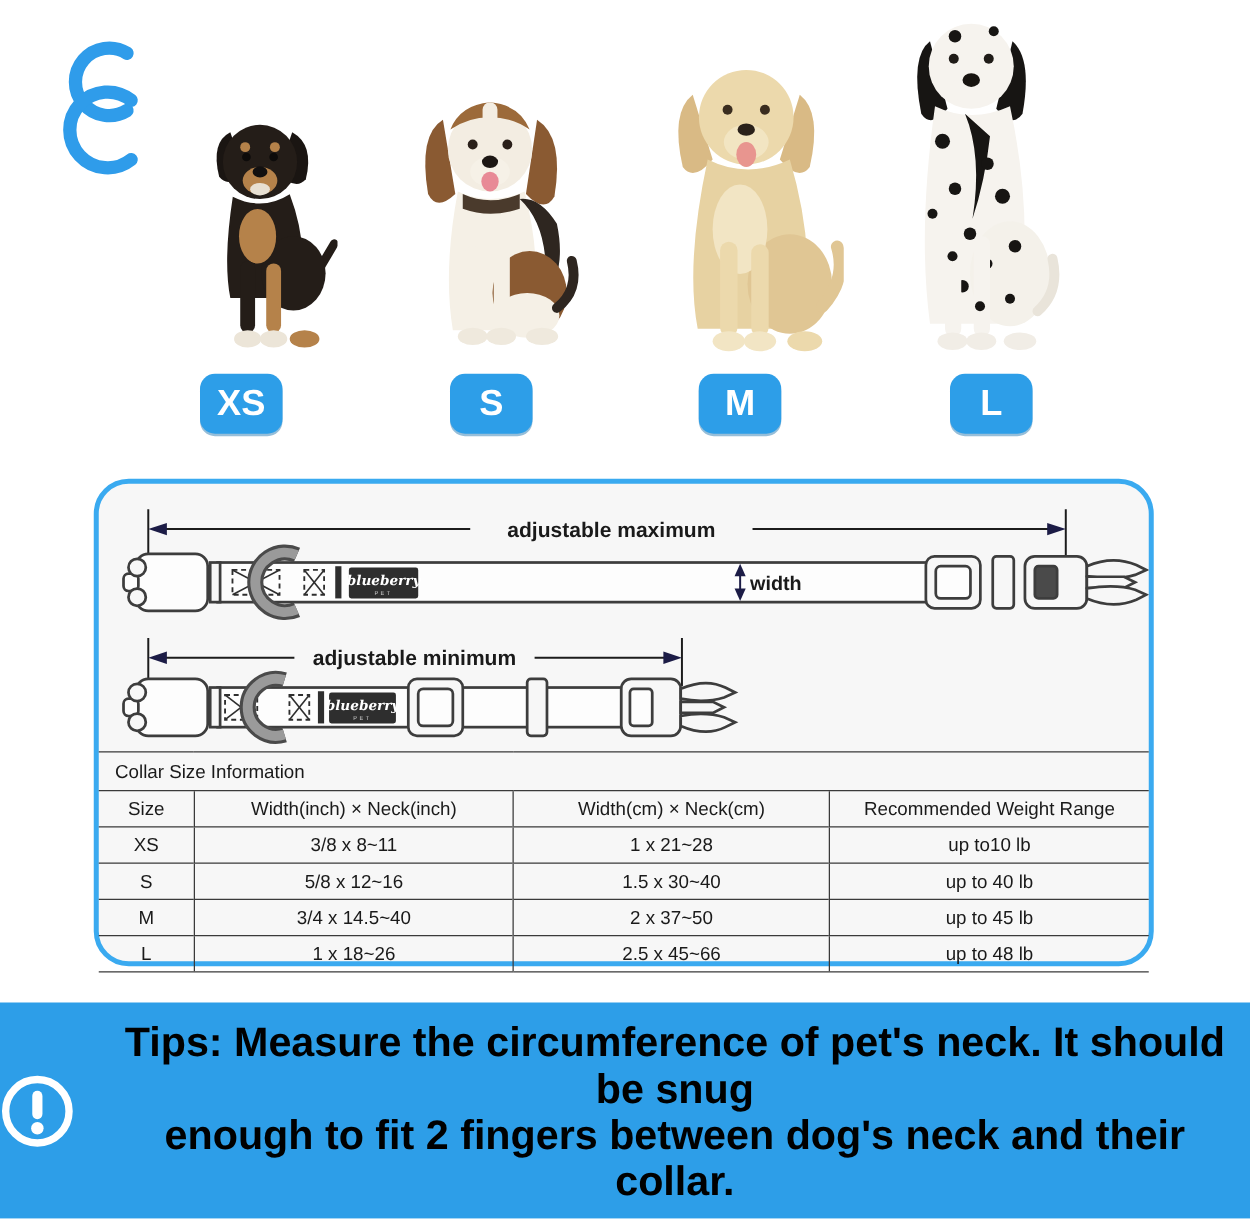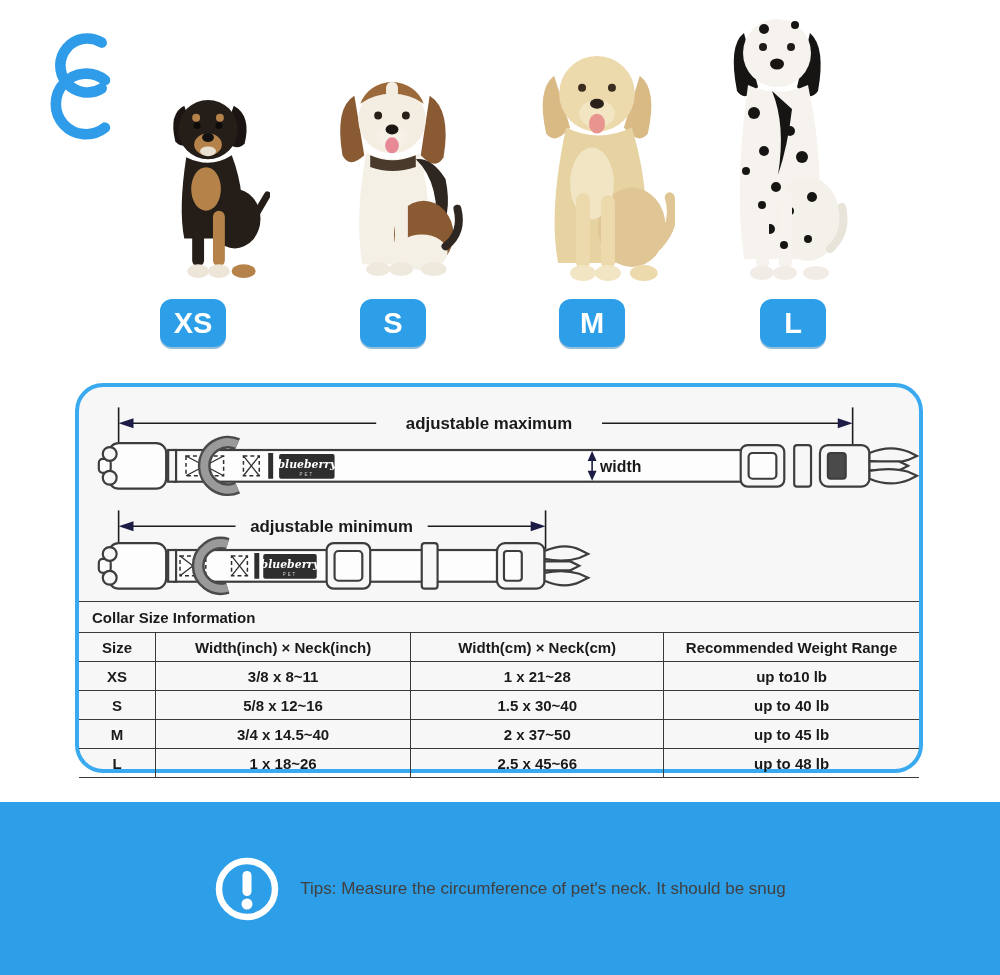--- a/index.html
+++ b/index.html
@@ -17,29 +17,29 @@
          border:4px solid #3AAAF0;border-radius:28px;background:#F7F7F7;}
 
   svg text{font-family:"Liberation Sans",sans-serif;}
   .dim-label{font-size:17px;font-weight:bold;fill:#1a1a1a;}
   .width-label{font-size:16px;font-weight:600;fill:#1a1a1a;}
   .patch-script{font-style:italic;font-weight:bold;font-family:"DejaVu Serif",serif;fill:#ffffff;}
 
   
   .size-table-wrap{position:absolute;left:0;top:214px;right:0;}
   table.size-table{width:100%;border-collapse:collapse;font-size:15px;color:#1a1a1a;table-layout:fixed;}
-  table.size-table td{border-top:1.5px solid #3a3a3a;text-align:center;padding:4px 2px;height:20px;font-weight:bold;}
+  table.size-table td{border-top:1.5px solid #3a3a3a;text-align:center;padding:4px 2px;height:20px;}
   table.size-table tr.title-row td{text-align:left;padding:5px 0 5px 13px;}
   table.size-table tr.grid-row td + td{border-left:1.5px solid #3a3a3a;}
   table.size-table tr.last-row td{border-bottom:1.5px solid #3a3a3a;}
 
   
   .tips-banner{position:absolute;left:0;top:802px;width:1000px;height:173px;background:#2D9EE8;
                display:flex;align-items:center;justify-content:center;}
-  .tips-text{color:#404040;font-weight:normal;font-size:17px;line-height:37px;text-align:center;margin-left:20px;}
+  .tips-text{color:#000000;font-weight:bold;font-size:33px;line-height:37px;text-align:center;margin-left:20px;}
 </style>
 </head>
 <body>
 
 <div class="stage">
 
   <svg class="abs" style="left:28px;top:16px;" width="90" height="126" viewBox="0 0 110 145">
     <path d="M90,28 A33,33 0 1 0 90,84" fill="none" stroke="#2F9CEA" stroke-width="13" stroke-linecap="round"></path>
     <path d="M94,74 A37,37 0 1 0 94,132" fill="none" stroke="#2F9CEA" stroke-width="13" stroke-linecap="round"></path>
   </svg>
@@ -306,16 +306,17 @@
   </div>
 
   <div class="tips-banner">
     <svg width="66" height="66" viewBox="0 0 66 66">
       <circle cx="33" cy="33" r="28" fill="none" stroke="#ffffff" stroke-width="6.5"></circle>
       <rect x="28.5" y="15" width="9" height="25" rx="4.5" fill="#ffffff"></rect>
       <circle cx="33" cy="48" r="5.5" fill="#ffffff"></circle>
     </svg>
     <div class="tips-text">
       <div>Tips: Measure the circumference of pet's neck. It should be snug</div>
+      <div>enough to fit 2 fingers between dog's neck and their collar.</div>
     </div>
   </div>
 
 </div>
 
 </body></html>

